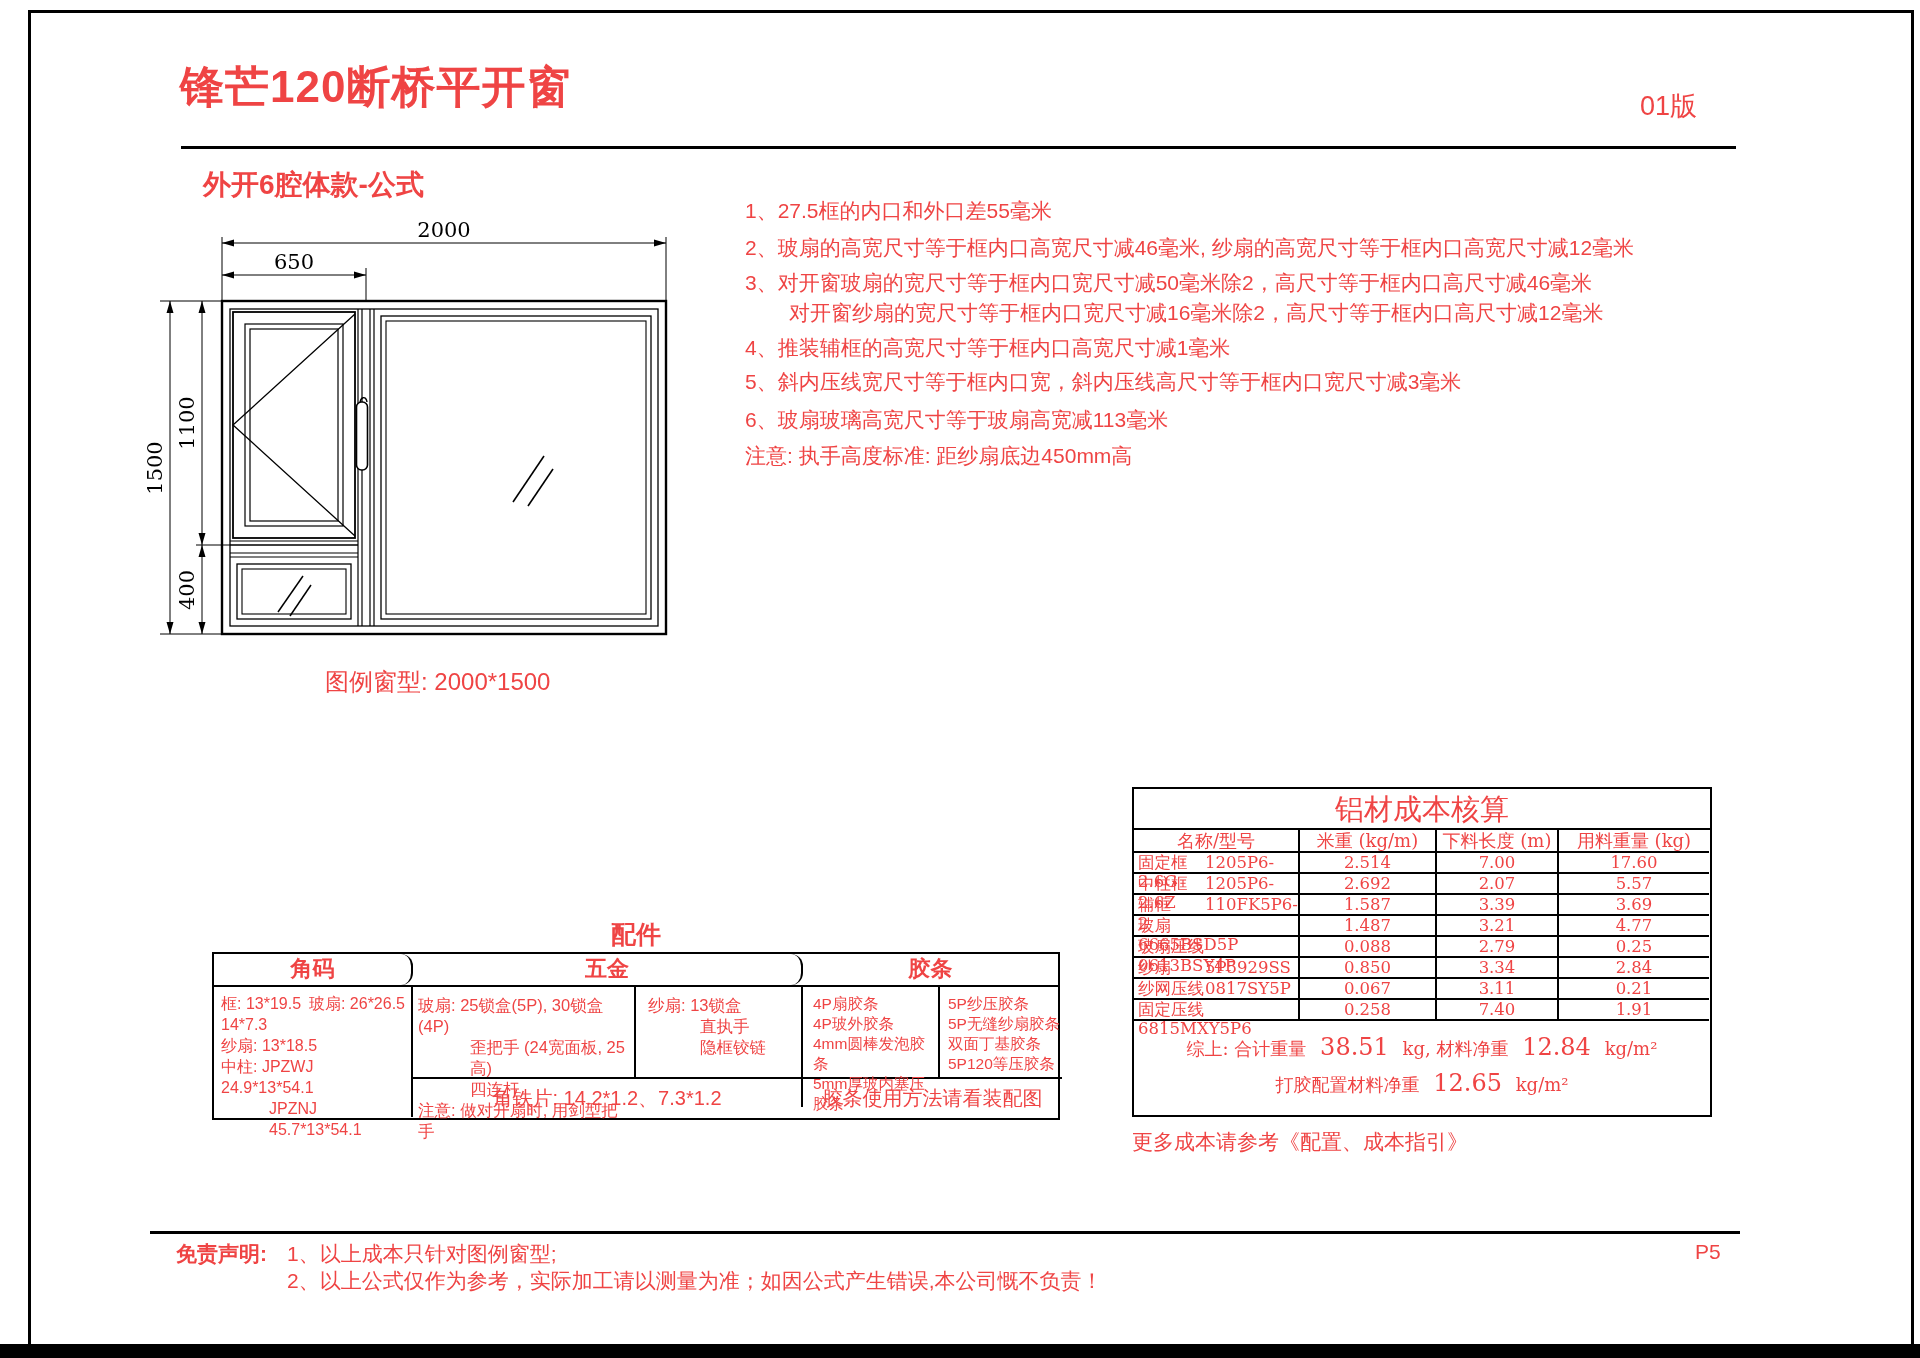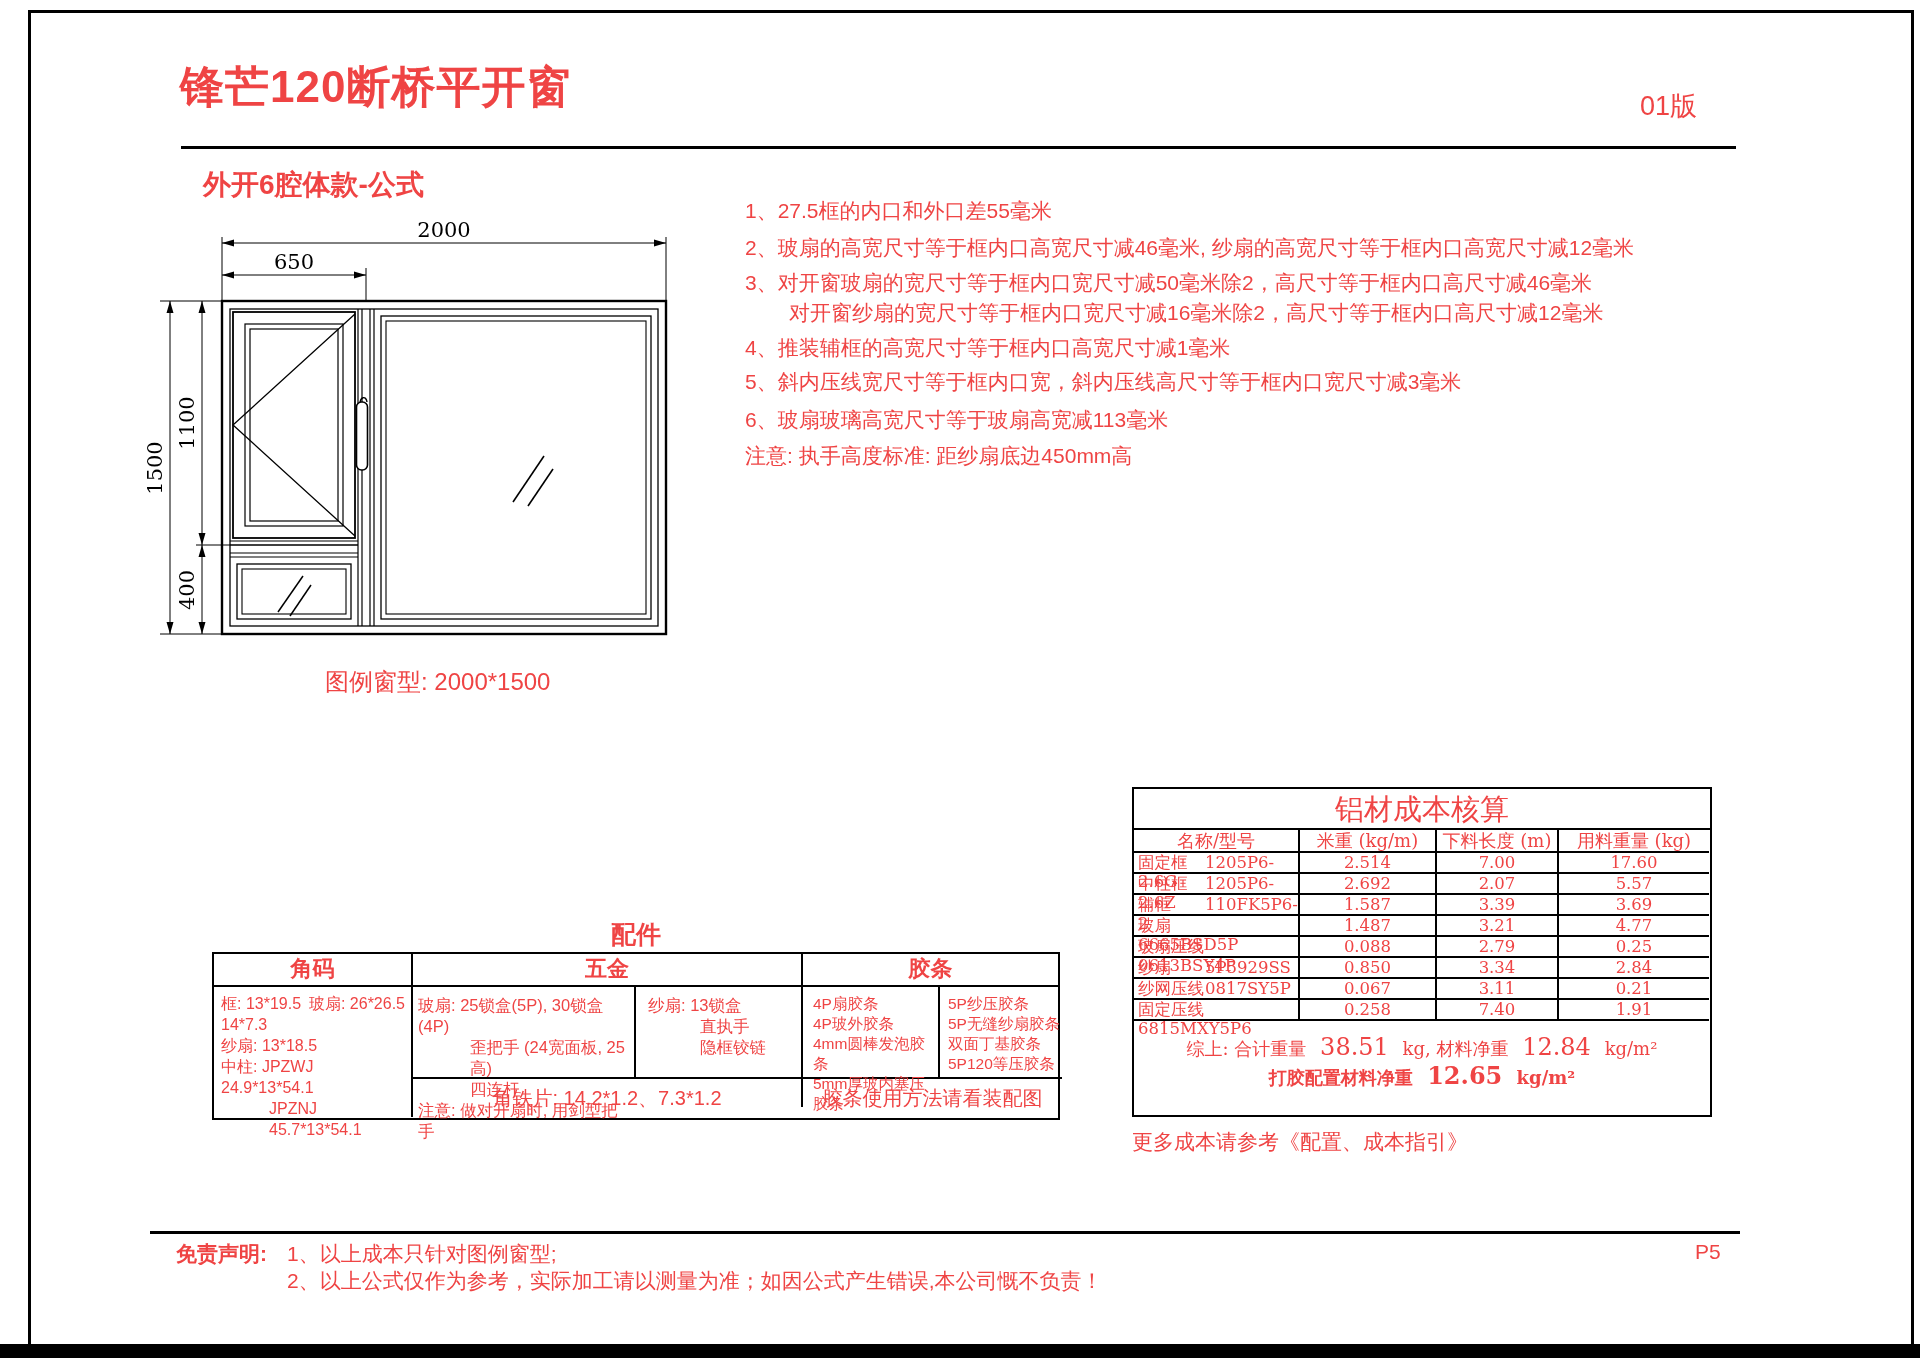--- a/index.html
+++ b/index.html
@@ -24,21 +24,21 @@
   #drawing{position:absolute;left:130px;top:175px;}
   #drawing text{font-family:"DejaVu Serif","Liberation Serif",serif;font-size:21px;fill:#000;}
   #drawing-caption{position:absolute;left:325px;top:666px;font-size:24px;}
 
   
   #acc-title{position:absolute;left:212px;top:918px;width:848px;text-align:center;
              font-size:25px;font-weight:bold;}
   #acc-table{position:absolute;left:212px;top:952px;width:848px;height:168px;
              border:2.5px solid #000;box-sizing:border-box;font-size:16.5px;}
   .acc-hrow{display:flex;height:33px;border-bottom:2.5px solid #000;box-sizing:border-box;}
-  .acc-h{box-sizing:border-box;text-align:center;line-height:30px;font-size:22px;font-weight:600;}
+  .acc-h{box-sizing:border-box;text-align:center;line-height:30px;font-size:22px;font-weight:600;border-radius:12px;}
   .acc-h.c1{width:199px;border-right:2px solid #000;}
   .acc-h.c2{width:390px;border-right:2px solid #000;}
   .acc-h.c3{flex:1;}
   #acc-body{position:relative;height:130px;}
   .acc-cell{position:absolute;box-sizing:border-box;line-height:21px;}
   #acc-corner{left:0;top:0;width:199px;height:130px;border-right:2px solid #000;padding:6px 6px 0 7px;font-size:16px;}
   #acc-hw-left{left:199px;top:0;width:223px;height:92px;border-right:2px solid #000;border-bottom:2px solid #000;padding:8px 0 0 5px;}
   #acc-hw-right{left:422px;top:0;width:167px;height:92px;border-right:2px solid #000;border-bottom:2px solid #000;padding:8px 0 0 12px;}
   #acc-strip-left{left:589px;top:0;width:137px;height:92px;border-right:2px solid #000;border-bottom:2px solid #000;padding:7px 0 0 10px;font-size:15.5px;line-height:20px;}
   #acc-strip-right{left:726px;top:0;width:122px;height:92px;border-bottom:2px solid #000;padding:7px 0 0 8px;font-size:15.5px;line-height:20px;}
@@ -58,21 +58,21 @@
   #ct-grid{display:grid;grid-template-columns:166px 137px 122px 150px;grid-template-rows:23px repeat(8,21px);}
   .ct-h{box-sizing:border-box;border-right:2px solid #000;border-bottom:2px solid #000;
         text-align:center;font-size:18px;line-height:21px;}
   .ct-c{box-sizing:border-box;border-right:2px solid #000;border-bottom:2px solid #000;
         text-align:center;font-size:16.5px;line-height:19px;}
   .ct-h:nth-child(4n),.ct-c.last{border-right:none;}
   .ct-name{text-align:left;padding-left:4px;}
   .ct-name .nm{display:inline-block;width:67px;}
   #ct-summary{padding-top:12px;text-align:center;font-size:18px;}
   #ct-summary .big{font-size:24px;padding:0 8px;}
-  #ct-summary .row2{font-weight:bold;}
+  #ct-summary .row2{margin-top:8px;}
   #cost-note{position:absolute;left:1132px;top:1128px;font-size:21px;font-family:"Liberation Sans",sans-serif;}
 
   
   #footer-rule{position:absolute;left:150px;top:1231px;width:1590px;height:2.5px;background:#000;}
   #disclaimer-label{position:absolute;left:176px;top:1240px;font-size:21px;font-weight:bold;}
   #disclaimer-1{position:absolute;left:287px;top:1240px;font-size:21px;}
   #disclaimer-2{position:absolute;left:287px;top:1267px;font-size:21px;}
   #page-number{position:absolute;left:1695px;top:1240px;font-size:21px;}
 </style>
 </head>

